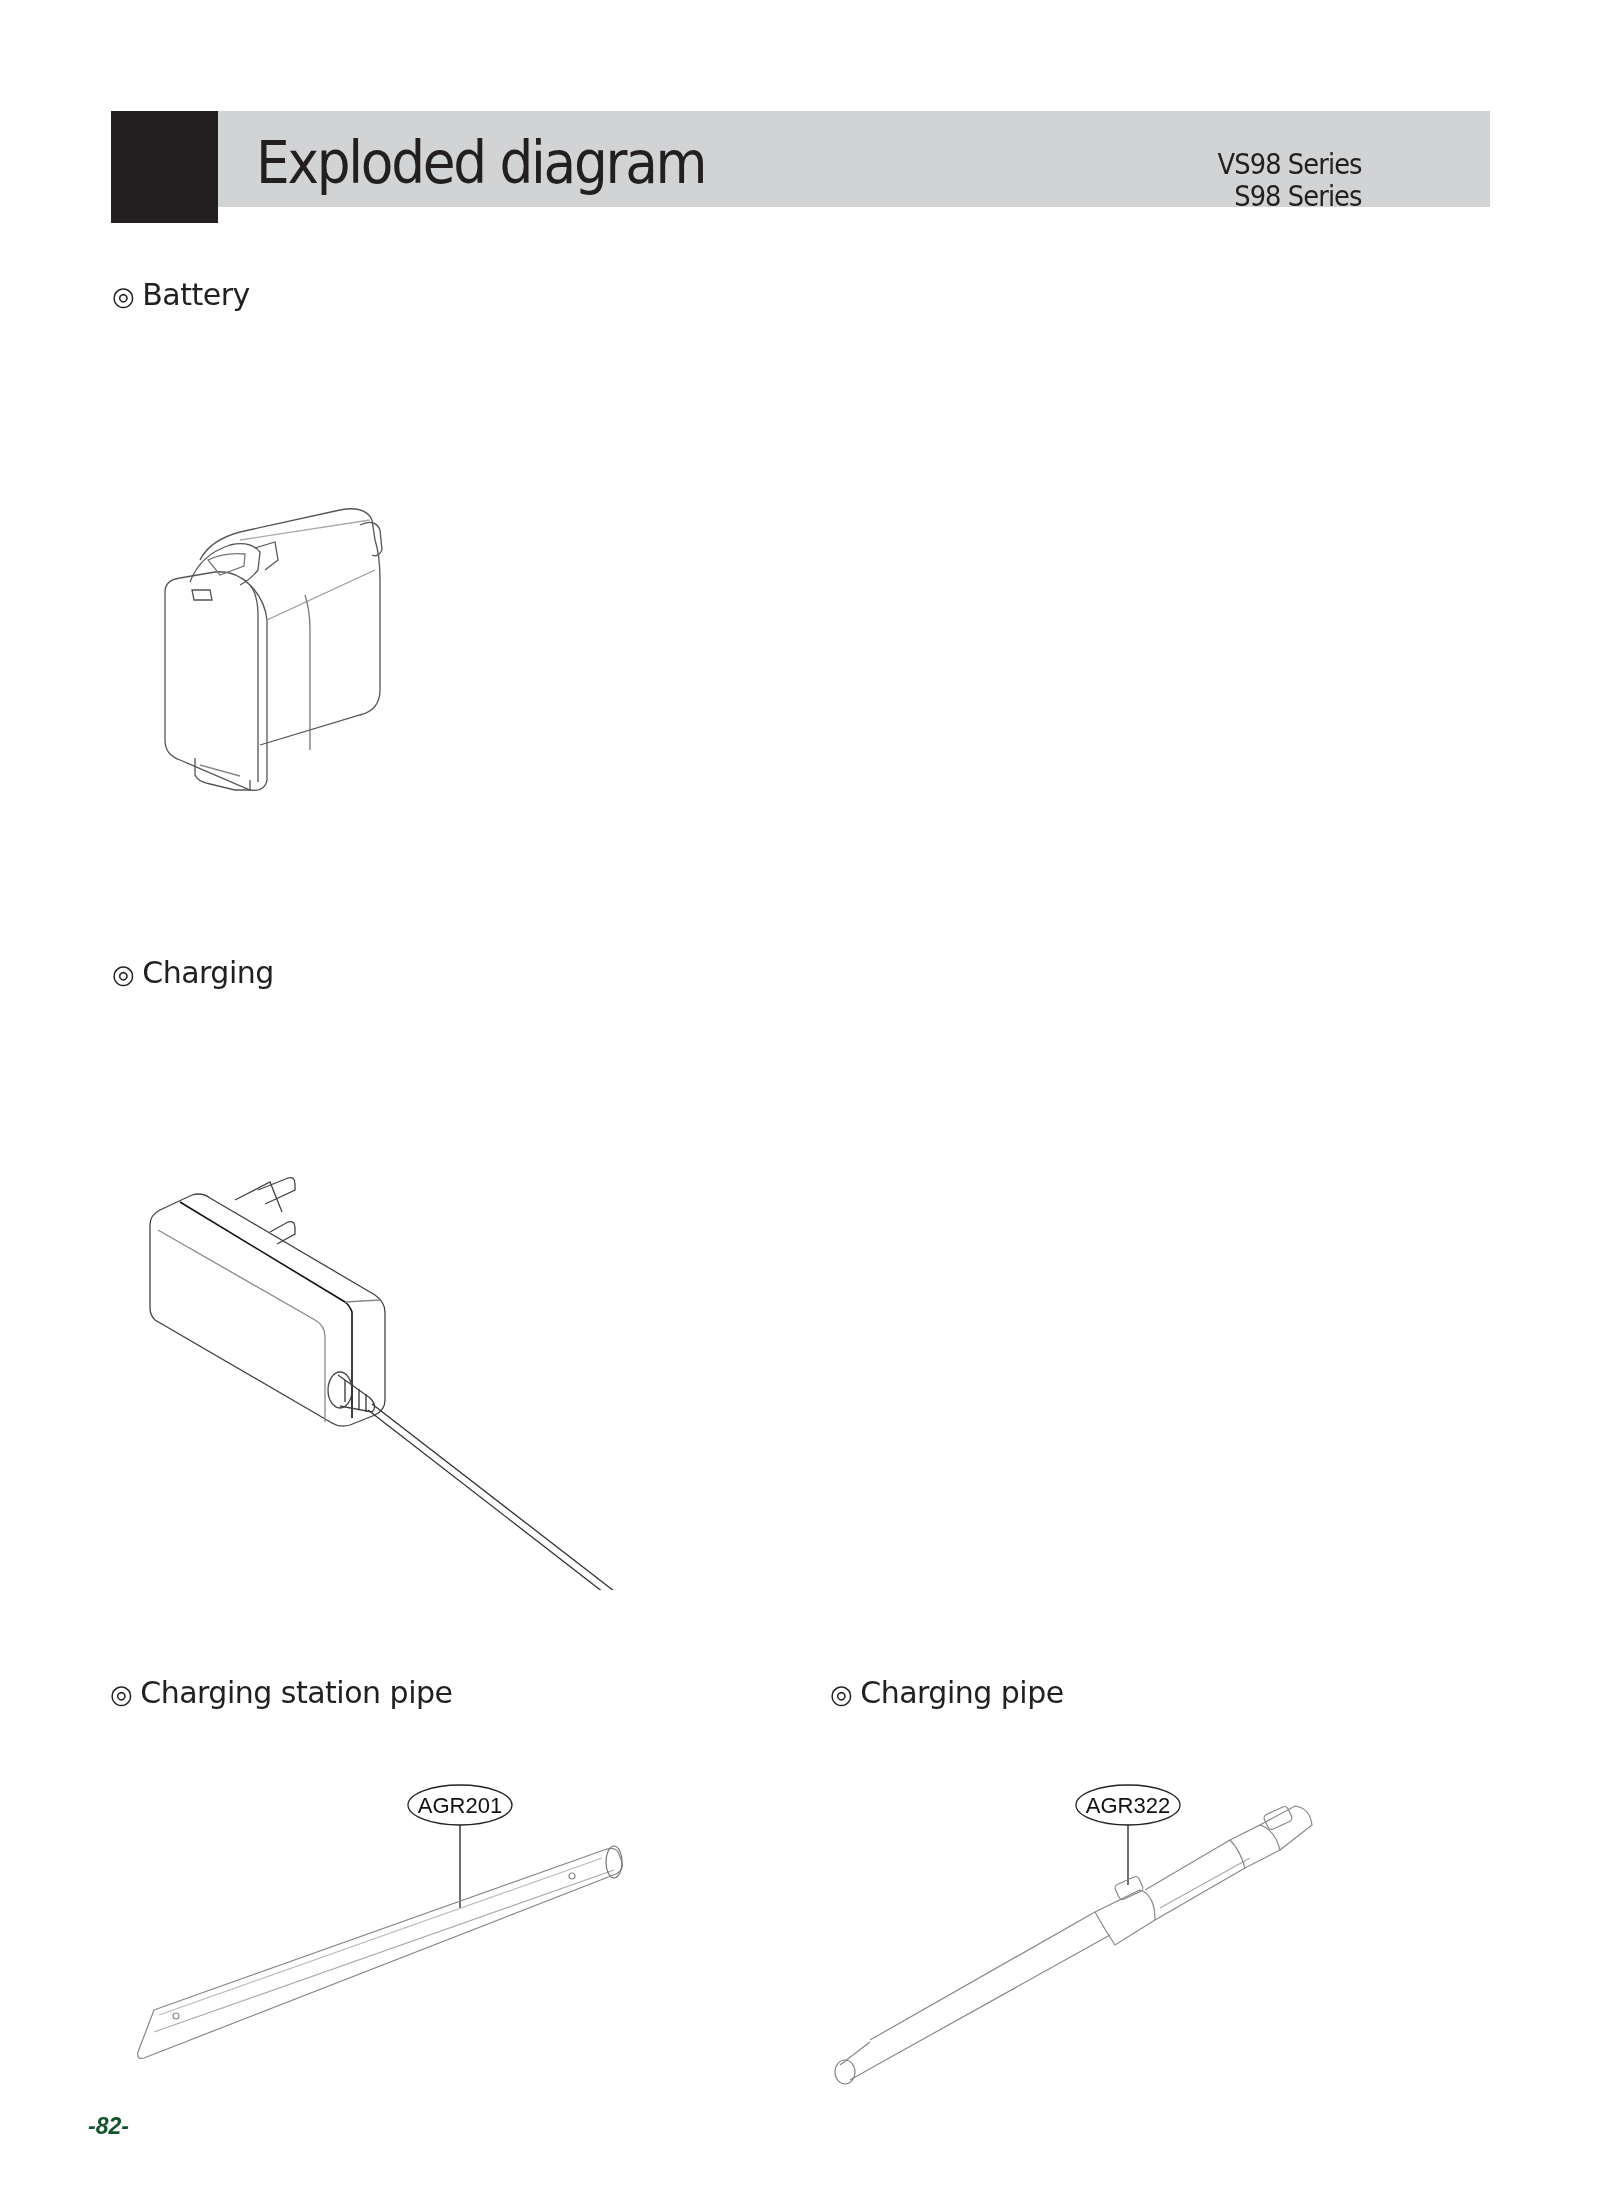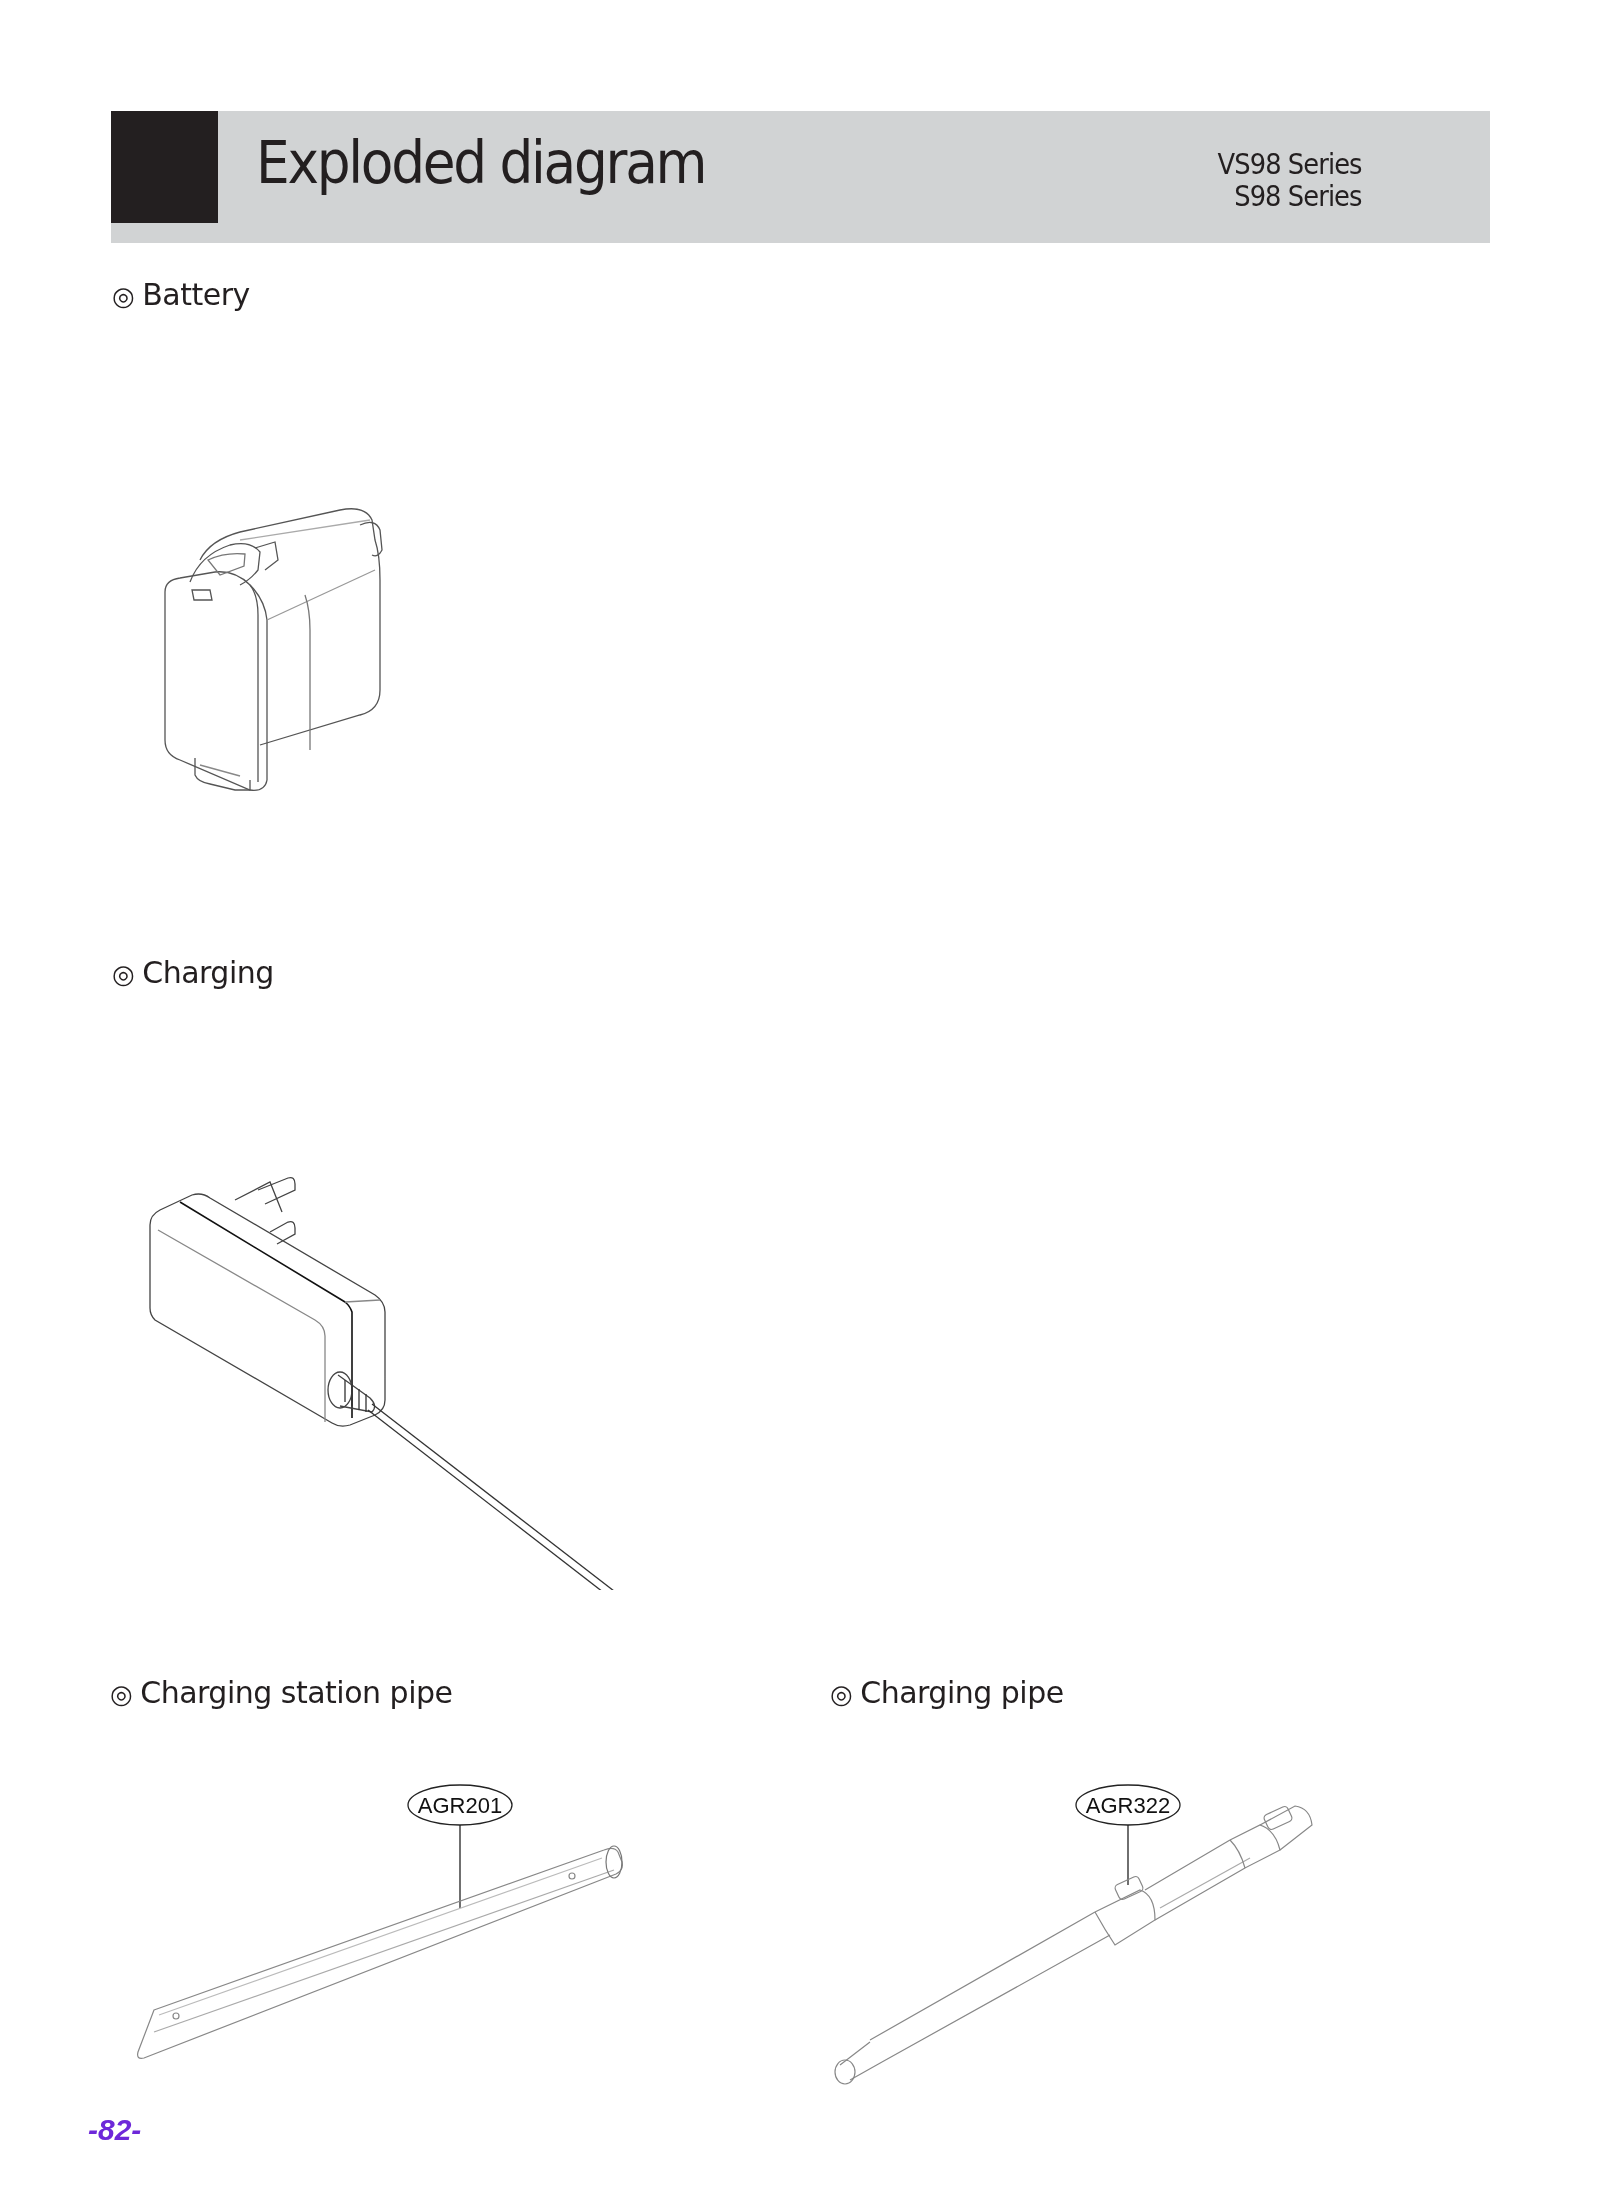--- a/index.html
+++ b/index.html
@@ -1,33 +1,33 @@
 <!DOCTYPE html>
 <html><head>
 <meta charset="utf-8">
 <style>
   html, body { margin: 0; padding: 0; background: #ffffff; }
   body { width: 1600px; height: 2211px; position: relative; overflow: hidden;
          font-family: "DejaVu Sans", sans-serif; color: #231f20; }
-  .header { position: absolute; left: 111px; top: 111px; width: 1379px; height: 132px;
+  .header { position: absolute; left: 111px; top: 111px; width: 1379px; height: 96px;
             background: #d1d3d4; }
   .header-block { position: absolute; left: 0; top: 0; width: 107px; height: 112px; background: #231f20; }
   .header-title { position: absolute; left: 145px; top: 18px; font-size: 58px; line-height: 1.2;
                   font-family: "DejaVu Sans", sans-serif; letter-spacing: -2.5px; color: #231f20;
                   transform: scaleX(0.92); transform-origin: left; }
   .header-series { position: absolute; right: 128px; top: 38px; font-size: 28px; line-height: 32px;
                    text-align: right; letter-spacing: -1px; color: #231f20; transform: scaleX(0.92); transform-origin: right; }
   .header-series div { white-space: nowrap; }
   .section-title { position: absolute; font-size: 30px; line-height: 50px; color: #231f20;
                    white-space: nowrap; letter-spacing: -0.5px; }
   .section-title .bullet { font-size: 26px; margin-right: 8px; }
   .art { position: absolute; }
   .art svg { display: block; }
   .page-num { position: absolute; left: 88px; top: 2113px; font-family: "Liberation Sans", sans-serif;
-              font-size: 30px; font-weight: bold; font-style: italic; color: #6d28d9; text-align: right; }
+              font-size: 23px; font-weight: bold; font-style: italic; color: #14532d; text-align: right; }
   .callout-text { font-family: "Liberation Sans", sans-serif; font-size: 22px; fill: #111; }
 </style>
 </head>
 <body>
 
 <div class="header">
   <div class="header-block"></div>
   <div class="header-title">Exploded diagram</div>
   <div class="header-series">
     <div>VS98 Series</div>

